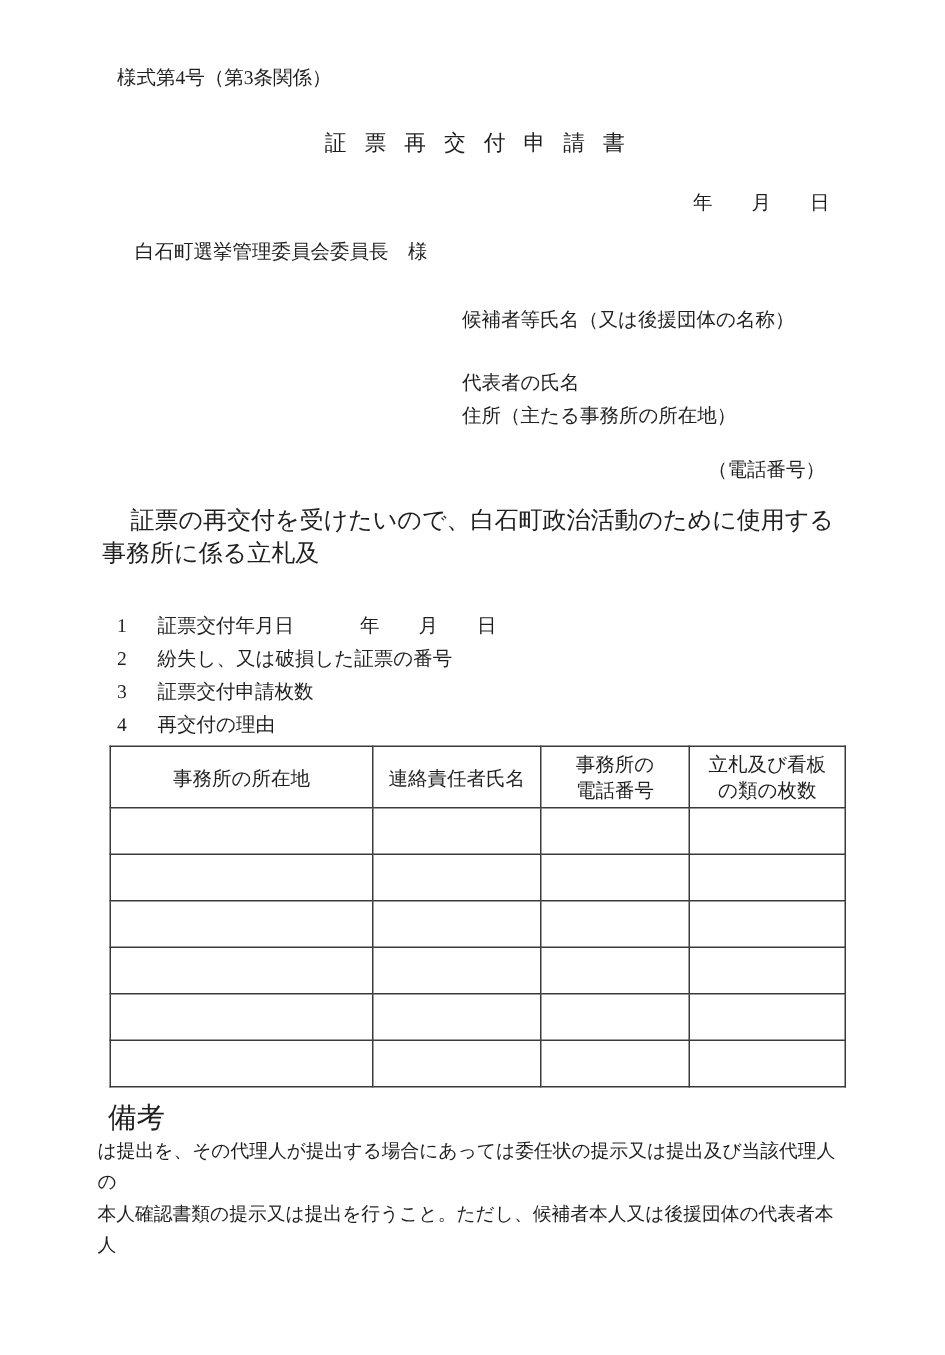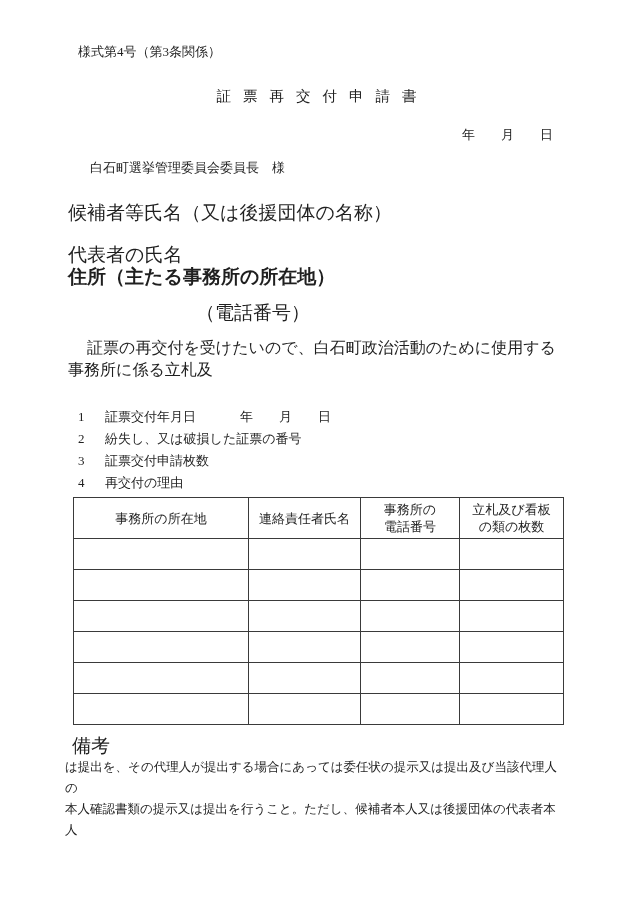--- a/index.html
+++ b/index.html
@@ -44,25 +44,26 @@
   }
   .addressee {
     margin-top: 16px;
     margin-left: 22px;
     font-size: 13px;
     line-height: 18px;
     font-family: Liberation Serif, serif;
   }
   .fields {
     margin-top: 26px;
-    font-size: 19px;
+    margin-left: 240px;
+    font-size: 13px;
   }
   .fields .field { line-height: 20px; }
   .field-representative { margin-top: 22px; }
-  .field-address { margin-top: 2px; font-weight: bold; }
+  .field-address { margin-top: 2px; }
   .phone-row {
     margin-top: 16px;
     margin-left: 57px;
     width: 185px;
     display: flex;
     justify-content: flex-end;
     line-height: 20px;
   }
   .statement {
     margin: 14px 0 0 0;

